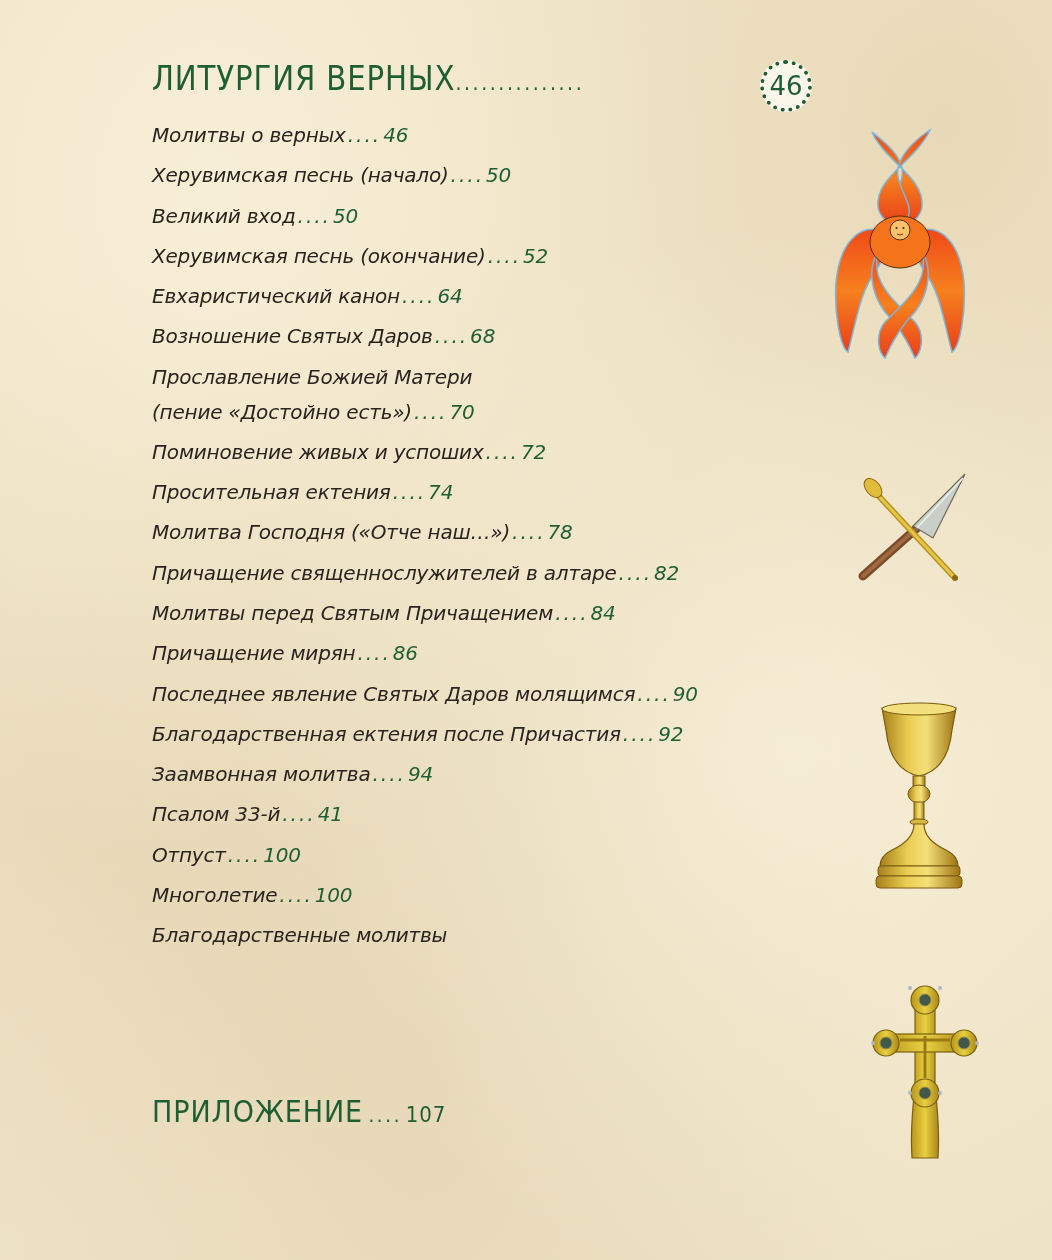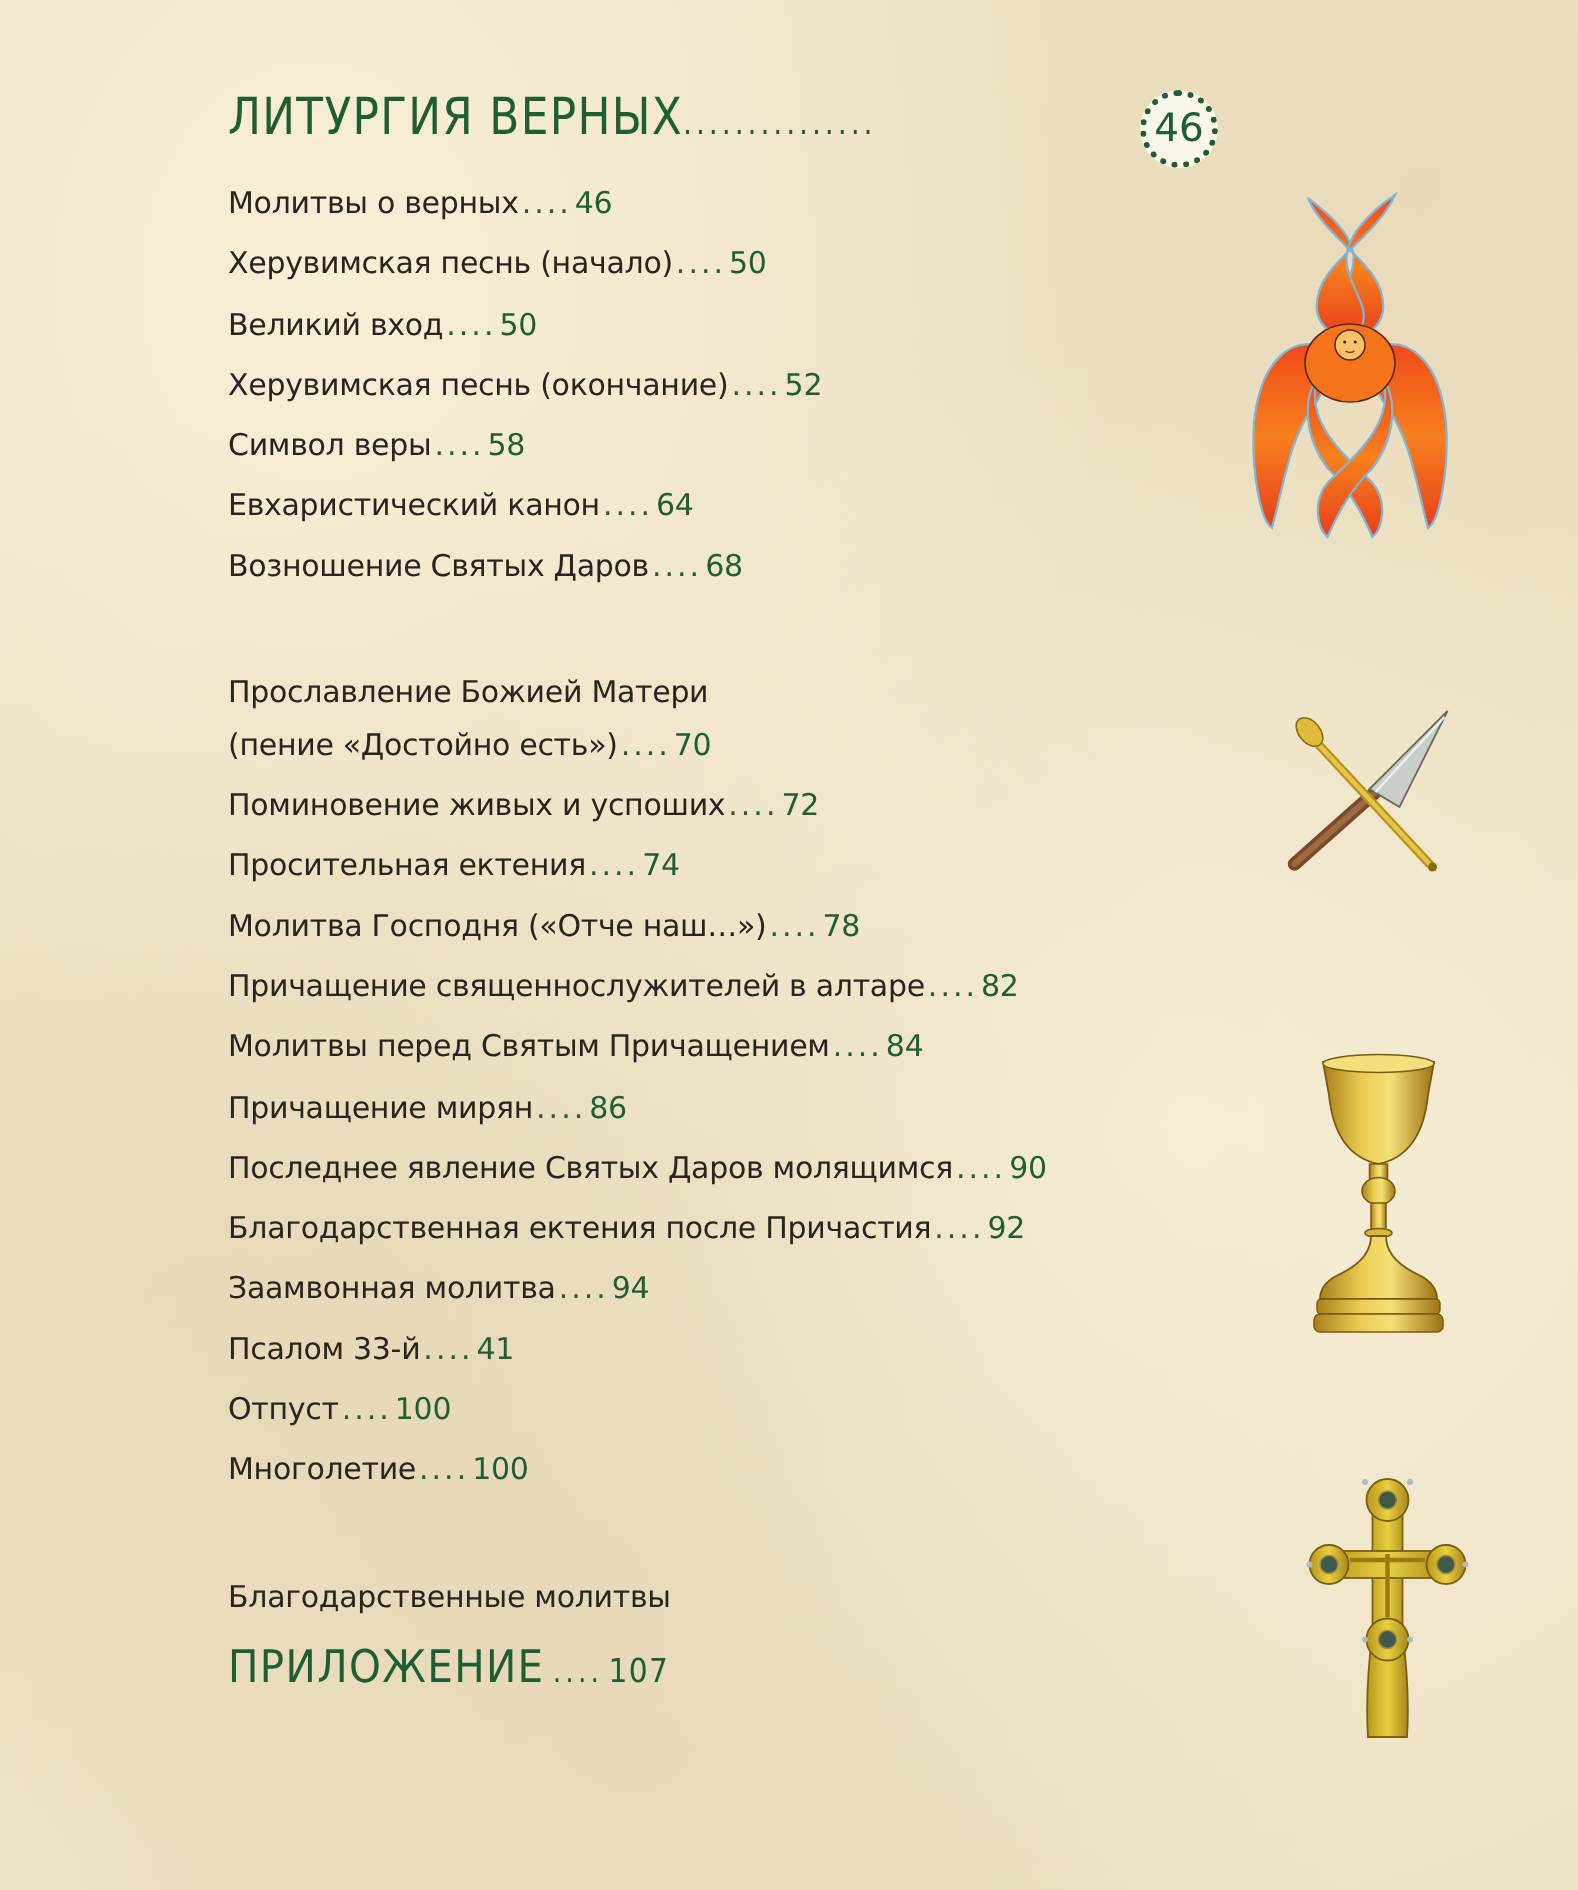--- a/index.html
+++ b/index.html
@@ -62,32 +62,32 @@
       font-family: "DejaVu Sans", sans-serif;
     }
     .toc {
       position: absolute;
       left: 152px;
       top: 118px;
       width: 640px;
       margin: 0;
       padding: 0;
       list-style: none;
+      font-style: italic;
     }
     .toc-item {
       font-size: 20px;
       line-height: 35px;
       height: 40.3px;
       white-space: nowrap;
       color: #2a2420;
       letter-spacing: -0.2px;
     }
     .toc-item.two-line {
       height: 75px;
-      margin-top: 44px;
     }
     .toc-item .line {
       display: block;
       line-height: 35px;
     }
     .toc-item .leader {
       color: #1f5e33;
       letter-spacing: 2px;
       margin-left: 2px;
       margin-right: 2px;
@@ -133,21 +133,20 @@
 
   <div class="page-badge">
     <span>46</span>
   </div>
 
   <ul class="toc">
     <li class="toc-item"><span>Молитвы о верных</span><span class="leader">....</span><span class="pg">46</span></li>
     <li class="toc-item"><span>Херувимская песнь (начало)</span><span class="leader">....</span><span class="pg">50</span></li>
     <li class="toc-item"><span>Великий вход</span><span class="leader">....</span><span class="pg">50</span></li>
     <li class="toc-item"><span>Херувимская песнь (окончание)</span><span class="leader">....</span><span class="pg">52</span></li>
-    <li class="toc-item"><span>Символ веры</span><span class="leader">....</span><span class="pg">58</span></li>
     <li class="toc-item"><span>Евхаристический канон</span><span class="leader">....</span><span class="pg">64</span></li>
     <li class="toc-item"><span>Возношение Святых Даров</span><span class="leader">....</span><span class="pg">68</span></li>
     <li class="toc-item two-line">
       <span class="line">Прославление Божией Матери</span>
       <span class="line"><span>(пение «Достойно есть»)</span><span class="leader">....</span><span class="pg">70</span></span>
     </li>
     <li class="toc-item"><span>Поминовение живых и успоших</span><span class="leader">....</span><span class="pg">72</span></li>
     <li class="toc-item"><span>Просительная ектения</span><span class="leader">....</span><span class="pg">74</span></li>
     <li class="toc-item"><span>Молитва Господня («Отче наш…»)</span><span class="leader">....</span><span class="pg">78</span></li>
     <li class="toc-item"><span>Причащение священнослужителей в алтаре</span><span class="leader">....</span><span class="pg">82</span></li>

